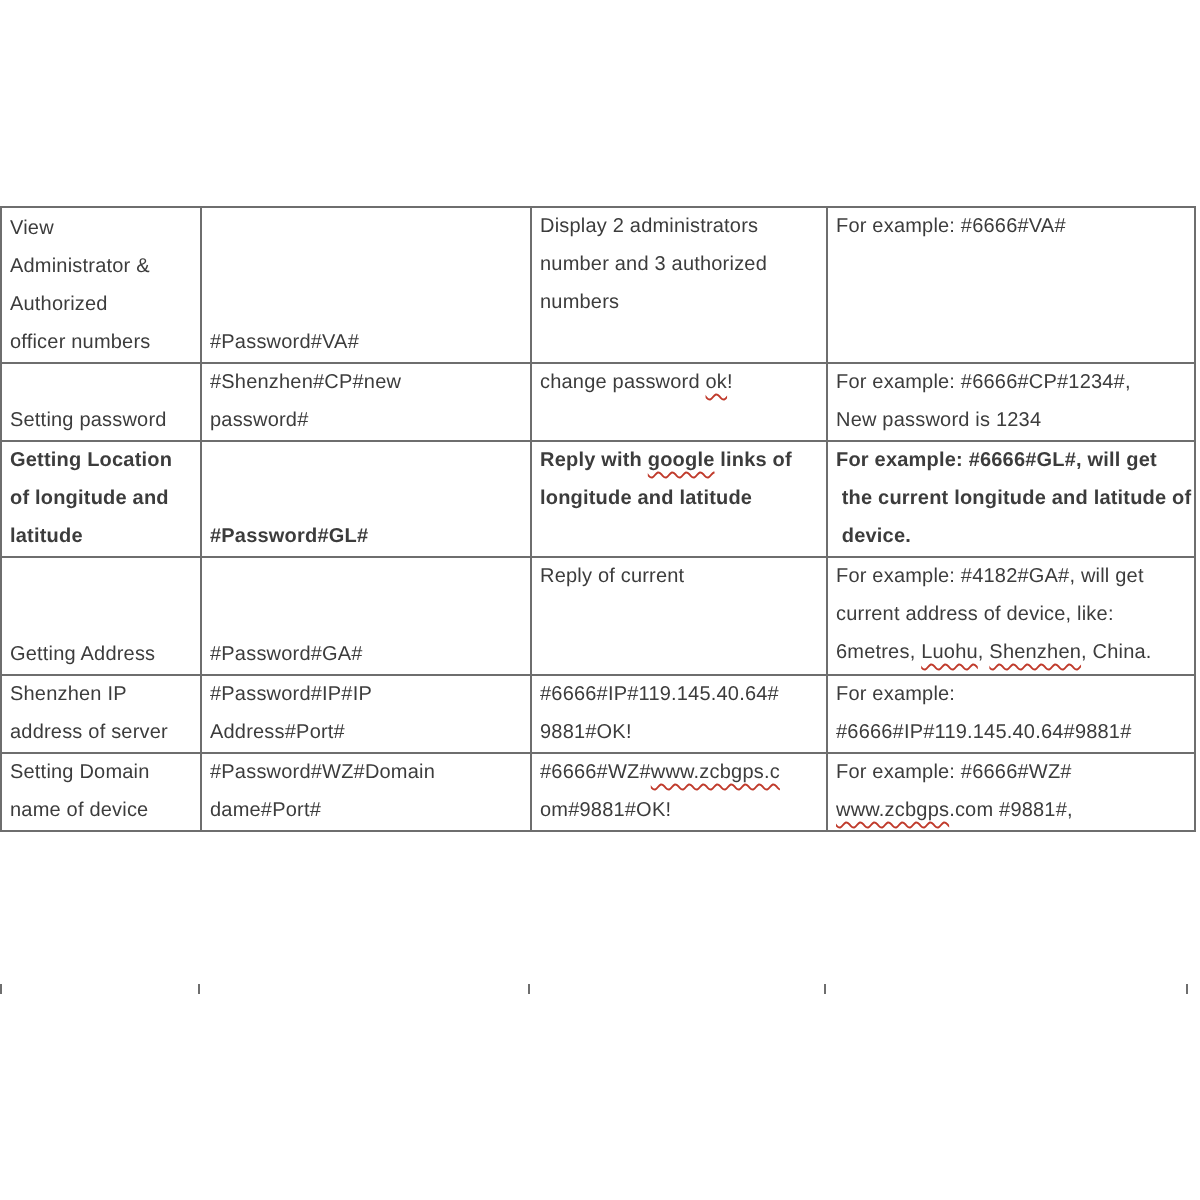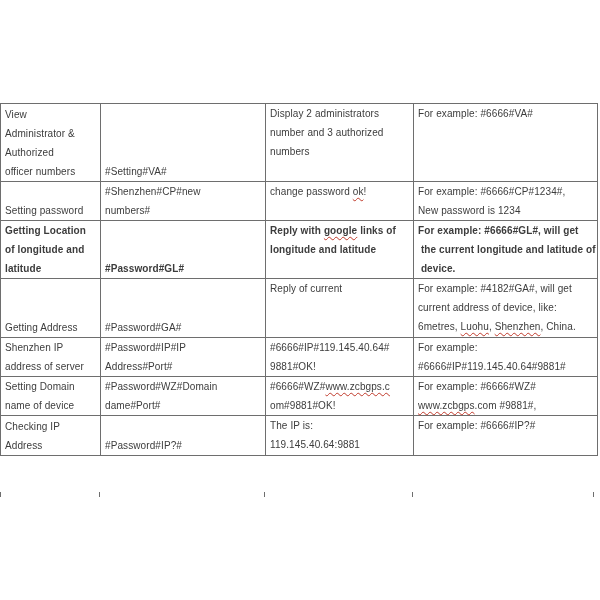--- a/index.html
+++ b/index.html
@@ -63,38 +63,38 @@
       </colgroup>
     <tbody id="tbody">
         <tr style="height: 78px;">
           <td class="va-b">
             <div class="cell-line">View</div>
             <div class="cell-line">Administrator &amp;</div>
             <div class="cell-line">Authorized</div>
             <div class="cell-line">officer numbers</div>
           </td>
           <td class="va-b">
-            <div class="cell-line">#Setting#VA#</div>
+            <div class="cell-line">#Password#VA#</div>
           </td>
           <td class="va-t">
             <div class="cell-line">Display 2 administrators</div>
             <div class="cell-line">number and 3 authorized</div>
             <div class="cell-line">numbers</div>
           </td>
           <td class="va-t">
             <div class="cell-line">For example: #6666#VA#</div>
           </td>
         </tr>
         <tr style="height: 38px;">
           <td class="va-b">
             <div class="cell-line">Setting password</div>
           </td>
           <td class="va-b">
             <div class="cell-line">#Shenzhen#CP#new</div>
-            <div class="cell-line">numbers#</div>
+            <div class="cell-line">password#</div>
           </td>
           <td class="va-t">
             <div class="cell-line">change password <span class="squiggle">ok</span>!</div>
           </td>
           <td class="va-t">
             <div class="cell-line">For example: #6666#CP#1234#,</div>
             <div class="cell-line">New password is 1234</div>
           </td>
         </tr>
         <tr style="height: 58px; font-weight: bold;">
@@ -161,36 +161,20 @@
           </td>
           <td class="va-t">
             <div class="cell-line">#6666#WZ#<span class="squiggle">www.zcbgps.c</span></div>
             <div class="cell-line">om#9881#OK!</div>
           </td>
           <td class="va-t">
             <div class="cell-line">For example: #6666#WZ#</div>
             <div class="cell-line"><span class="squiggle">www.zcbgps</span>.com #9881#,</div>
           </td>
         </tr>
-        <tr style="height: 40px;">
-          <td class="va-b">
-            <div class="cell-line">Checking IP</div>
-            <div class="cell-line">Address</div>
-          </td>
-          <td class="va-b">
-            <div class="cell-line">#Password#IP?#</div>
-          </td>
-          <td class="va-t">
-            <div class="cell-line">The IP is:</div>
-            <div class="cell-line">119.145.40.64:9881</div>
-          </td>
-          <td class="va-t">
-            <div class="cell-line">For example: #6666#IP?#</div>
-          </td>
-        </tr>
       </tbody>
   </table>
   <div id="stubs">
       <div class="stub" style="left: 0px; top: 492px; height: 5px;"></div>
       <div class="stub" style="left: 99px; top: 492px; height: 5px;"></div>
       <div class="stub" style="left: 264px; top: 492px; height: 5px;"></div>
       <div class="stub" style="left: 412px; top: 492px; height: 5px;"></div>
       <div class="stub" style="left: 593px; top: 492px; height: 5px;"></div>
     </div>
 </div>

